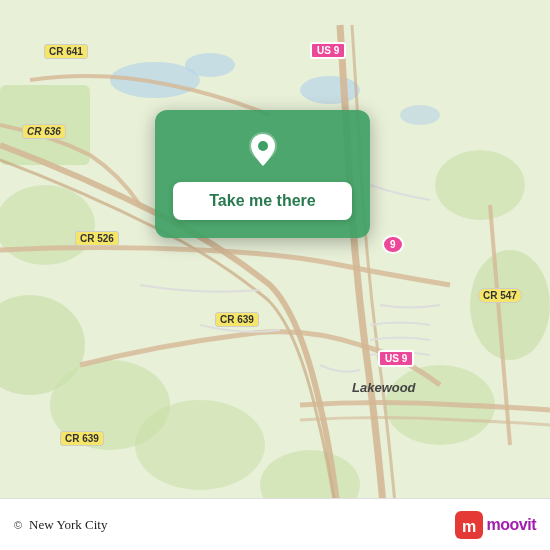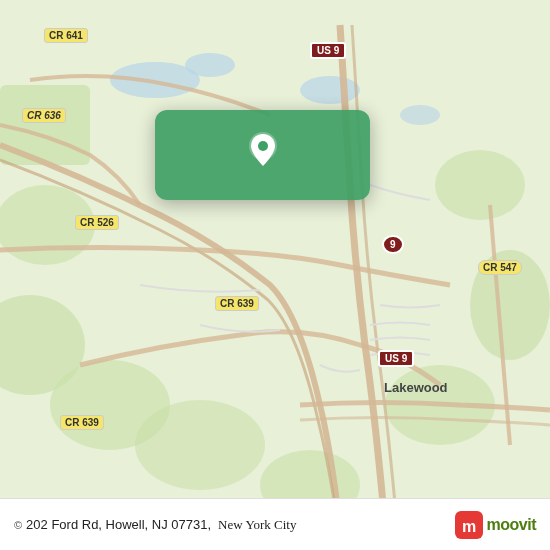--- a/index.html
+++ b/index.html
@@ -100,56 +100,57 @@
 
     #moovit-logo {
       display: flex;
       align-items: center;
       gap: 4px;
     }
 
     #moovit-text {
       font-size: 16px;
       font-weight: bold;
-      color: #4d7c0f;
+      color: #a21caf;
       letter-spacing: -0.5px;
     }
 
     #moovit-m {
       width: 28px;
       height: 28px;
     }
 
     
     .road-label {
       position: absolute;
       font-size: 10px;
       font-weight: bold;
       color: #333;
       background: #f5e66a;
       border-radius: 3px;
       padding: 1px 4px;
       white-space: nowrap;
       border: 1px solid #ccc;
+      margin-top: 16px;
     }
 
     .city-label {
       position: absolute;
       font-size: 13px;
       font-weight: bold;
       color: #444;
       white-space: nowrap;
     }
 
     .road-sign-green {
       position: absolute;
       font-size: 10px;
       font-weight: bold;
       color: white;
-      background: #7f1d1d;
+      background: #ec4899;
       border-radius: 3px;
       padding: 1px 5px;
       border: 2px solid white;
       white-space: nowrap;
     }
   </style>
 </head>
 <body>
 
 <div id="map-container">
@@ -204,38 +205,38 @@
   </svg>
 
   <div class="road-label" style="top:28px; left:44px;">CR 641</div>
   <div class="road-label" style="top:108px; left:22px;font-style:italic;">CR 636</div>
   <div class="road-label" style="top:215px; left:75px;text-align:right;">CR 526</div>
   <div class="road-sign-green" style="top:42px; left:310px;">US 9</div>
   <div class="road-sign-green" style="top:235px; left:382px; padding:2px 6px; border-radius:50%;">9</div>
   <div class="road-sign-green" style="top:350px; left:378px;">US 9</div>
   <div class="road-label" style="top:296px; left:215px;">CR 639</div>
   <div class="road-label" style="top:415px; left:60px;">CR 639</div>
-  <div class="road-label" style="top:260px; left:478px;border-radius:7px;">CR 547</div>
-
-  <div class="city-label" style="top:380px; left:384px;">Lakewood</div>
+  <div class="road-label" style="top:272px; left:478px;border-radius:7px;">CR 547</div>
+
+  <div class="city-label" style="top:380px; left:352px;font-style:italic;">Lakewood</div>
 
   <div id="location-card">
 
     <svg id="pin-icon" viewBox="0 0 44 44" xmlns="http://www.w3.org/2000/svg">
       <circle cx="22" cy="18" r="14" fill="white" opacity="0.25"></circle>
       <path d="M22 6 C15 6 10 11 10 18 C10 26 22 38 22 38 C22 38 34 26 34 18 C34 11 29 6 22 6Z" fill="white"></path>
       <circle cx="22" cy="18" r="5" fill="#3ea064"></circle>
     </svg>
 
+    <button id="take-me-there-btn">Take me there</button>
   </div>
 
   <div id="footer-bar">
     <div id="footer-left">
       <span id="copyright-icon">©</span>
-      <span id="footer-address">202 Ford Rd, Howell, NJ 07731,</span>
       <span style="font-size:13px; color:#222; margin-left:3px;font-family:Liberation Serif, serif;">New York City</span>
     </div>
 
     <div id="moovit-logo">
       <svg id="moovit-m" viewBox="0 0 28 28" xmlns="http://www.w3.org/2000/svg">
         <rect width="28" height="28" rx="6" fill="#e53935"></rect>
         <text x="14" y="21" text-anchor="middle" font-family="Arial" font-weight="bold" font-size="16" fill="white">m</text>
       </svg>
       <span id="moovit-text">moovit</span>
     </div>

